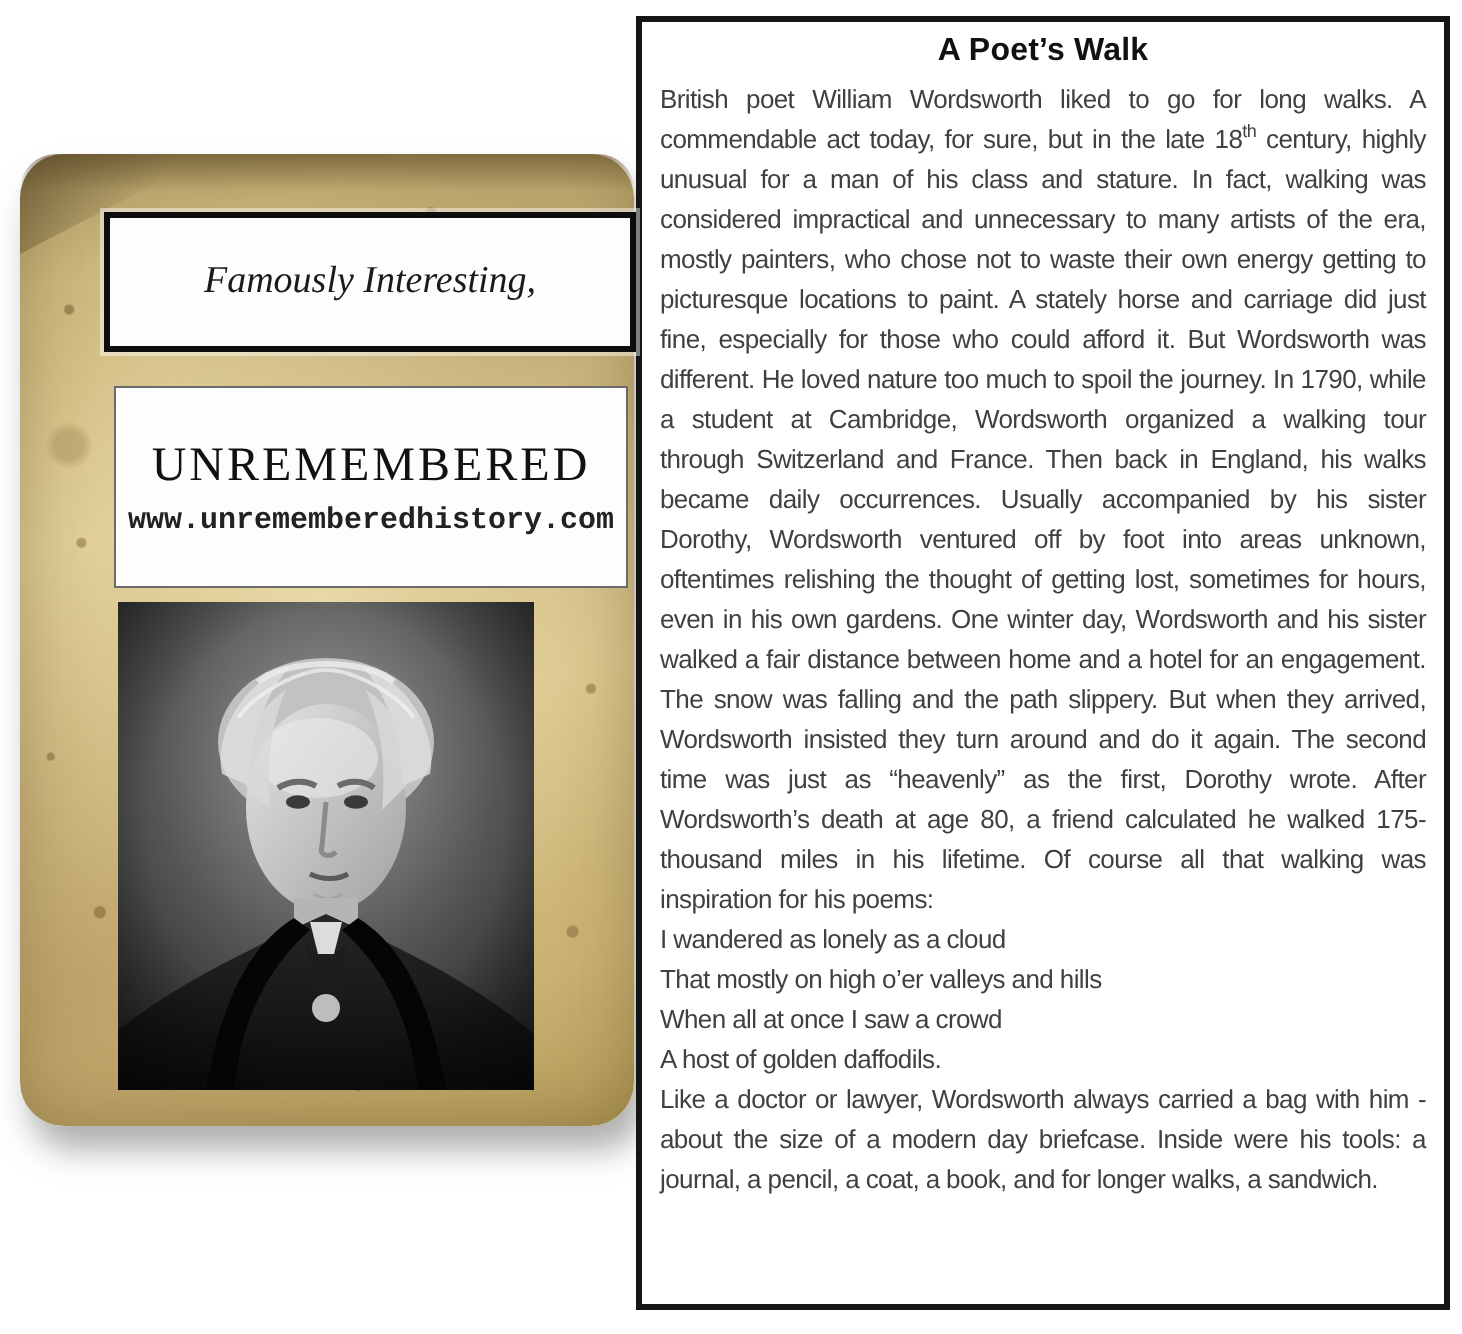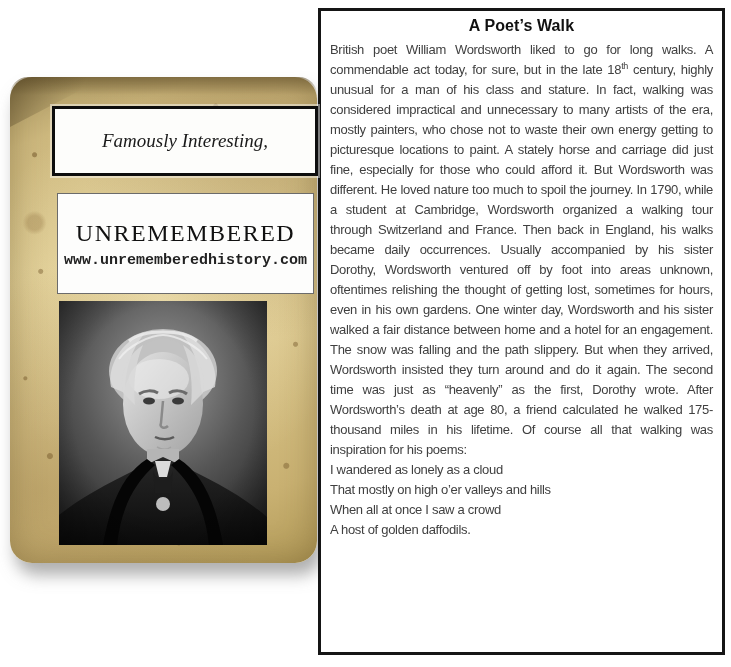--- a/index.html
+++ b/index.html
@@ -174,16 +174,17 @@
   <div class="article">
     <div class="article-title">A Poet’s Walk</div>
     <div class="article-body">
       <div class="para justify"><span>British poet William Wordsworth liked to go for long walks. A commendable act today, for sure, but in the late 18</span><sup>th</sup><span> century, highly unusual for a man of his class and stature.  In fact, walking was considered impractical and unnecessary to many artists of the era, mostly painters, who chose not to waste their own energy getting to picturesque locations to paint.  A stately horse and carriage did just fine, especially for those who could afford it. But Wordsworth was different. He loved nature too much to spoil the journey. In 1790, while a student at Cambridge, Wordsworth organized a walking tour through Switzerland and France.  Then back in England, his walks became daily occurrences. Usually accompanied by his sister Dorothy, Wordsworth ventured off by foot into areas unknown, oftentimes relishing the thought of getting lost, sometimes for hours, even in his own gardens. One winter day, Wordsworth and his sister walked a fair distance between home and a hotel for an engagement. The snow was falling and the path slippery. But when they arrived, Wordsworth insisted they turn around and do it again. The second time was just as “heavenly” as the first, Dorothy wrote. After Wordsworth’s death at age 80, a friend calculated he walked 175-thousand miles in his lifetime. Of course all that walking was inspiration for his poems:</span></div>
       <div class="poem">
         <div class="poem-line">I wandered as lonely as a cloud</div>
         <div class="poem-line">That mostly on high o’er valleys and hills</div>
         <div class="poem-line">When all at once I saw a crowd</div>
         <div class="poem-line">A host of golden daffodils.</div>
       </div>
+      <div class="para justify">Like a doctor or lawyer, Wordsworth always carried a bag with him - about the size of a modern day briefcase. Inside were his tools:  a journal, a pencil, a coat, a book, and for longer walks, a sandwich.</div>
     </div>
   </div>
 
 </div>
 
 </body></html>

